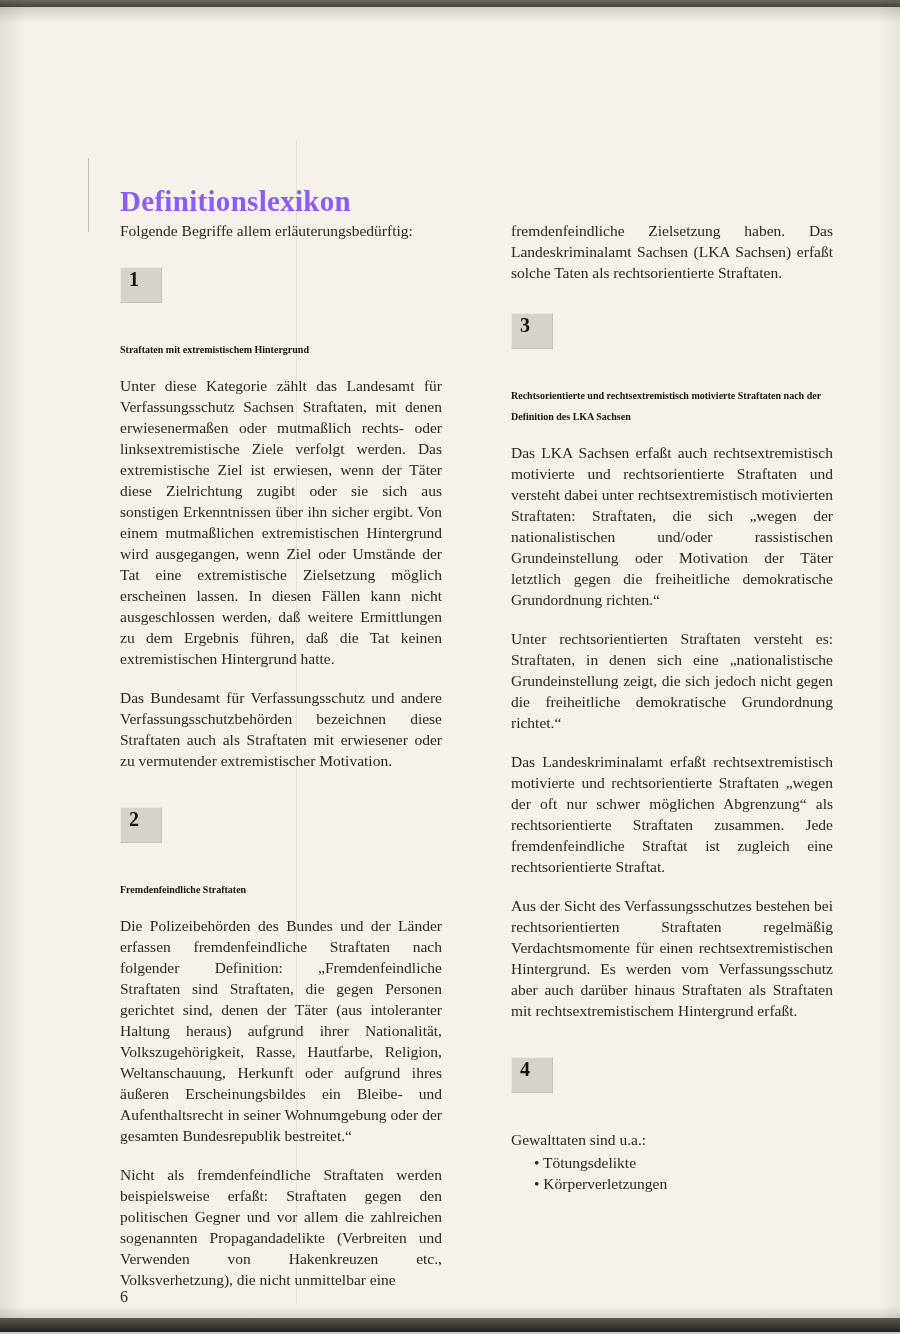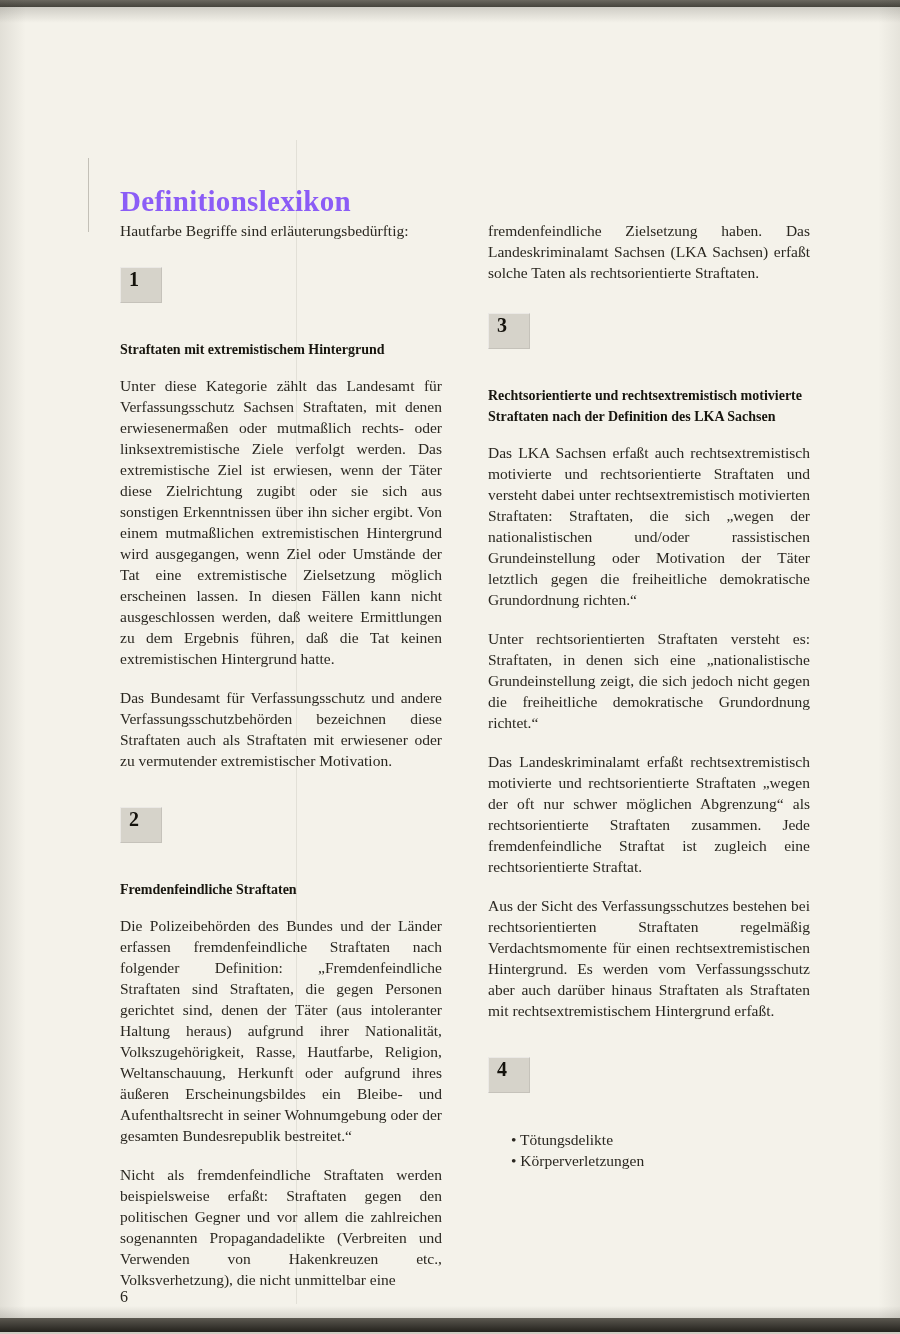--- a/index.html
+++ b/index.html
@@ -67,41 +67,41 @@
   .col {
     position: absolute;
     top: 220px;
     width: 322px;
     font-size: 15.5px;
     line-height: 21px;
     text-align: justify;
     hyphens: auto;
   }
   .col-left  { left: 120px; }
-  .col-right { left: 488px; }
+  .col-right { left: 511px; }
 
   .intro-line {
     margin-bottom: 26px;
     text-align: left;
   }
   .num-box {
     width: 42px;
     height: 36px;
     background: #d6d3ca;
     box-shadow: inset -1px -1px 0 rgba(0,0,0,0.08), inset 1px 1px 0 rgba(255,255,255,0.5);
     font-weight: bold;
     font-size: 20px;
     color: #14120c;
     padding: 2px 0 0 9px;
     box-sizing: border-box;
     margin: 0 0 36px 0;
   }
   .section-heading {
     font-weight: bold;
-    font-size: 14px;
+    font-size: 10px;
     line-height: 21px;
     color: #17150e;
     text-align: left;
     margin: 0 0 15px 0;
   }
   .para {
     margin: 0 0 18px 0;
   }
   .para-gap {
     margin-bottom: 36px;
@@ -135,21 +135,21 @@
   <div class="top-fade"></div>
   <div class="left-shade"></div>
   <div class="right-shade"></div>
   <div class="fold-line"></div>
   <div class="margin-line"></div>
 
   <h1 class="doc-title">Definitionslexikon</h1>
 
   <div class="col col-left">
 
-    <div class="intro-line">Hautfarbe Begriffe sind erläuterungsbedürftig:</div>
+    <div class="intro-line">Folgende Begriffe allem erläuterungsbedürftig:</div>
 
     <div class="num-box">1</div>
 
     <div class="section-heading">Straftaten mit extremistischem Hintergrund</div>
 
     <p class="para">Unter diese Kategorie zählt das Landesamt für Verfassungsschutz Sachsen Straftaten, mit denen erwiesenermaßen oder mutmaßlich rechts- oder linksextremistische Ziele verfolgt werden. Das extremistische Ziel ist erwiesen, wenn der Täter diese Zielrichtung zugibt oder sie sich aus sonstigen Erkenntnissen über ihn sicher ergibt. Von einem mutmaßlichen extremistischen Hintergrund wird ausgegangen, wenn Ziel oder Umstände der Tat eine extremistische Zielsetzung möglich erscheinen lassen. In diesen Fällen kann nicht ausgeschlossen werden, daß weitere Ermittlungen zu dem Ergebnis führen, daß die Tat keinen extremistischen Hintergrund hatte.</p>
     <p class="para para-gap">Das Bundesamt für Verfassungsschutz und andere Verfassungsschutzbehörden bezeichnen diese Straftaten auch als Straftaten mit erwiesener oder zu vermutender extremistischer Motivation.</p>
 
     <div class="num-box box-spacer-top">2</div>
 
@@ -169,20 +169,21 @@
     <div class="section-heading">Rechtsorientierte und rechtsextremistisch motivierte Straftaten nach der Definition des LKA Sachsen</div>
 
     <p class="para">Das LKA Sachsen erfaßt auch rechtsextremistisch motivierte und rechtsorientierte Straftaten und versteht dabei unter rechtsextremistisch motivierten Straftaten: Straftaten, die sich „wegen der nationalistischen und/oder rassistischen Grundeinstellung oder Motivation der Täter letztlich gegen die freiheitliche demokratische Grundordnung richten.“</p>
     <p class="para">Unter rechtsorientierten Straftaten versteht es: Straftaten, in denen sich eine „nationalistische Grundeinstellung zeigt, die sich jedoch nicht gegen die freiheitliche demokratische Grundordnung richtet.“</p>
     <p class="para">Das Landeskriminalamt erfaßt rechtsextremistisch motivierte und rechtsorientierte Straftaten „wegen der oft nur schwer möglichen Abgrenzung“ als rechtsorientierte Straftaten zusammen. Jede fremdenfeindliche Straftat ist zugleich eine rechtsorientierte Straftat.</p>
     <p class="para para-gap">Aus der Sicht des Verfassungsschutzes bestehen bei rechtsorientierten Straftaten regelmäßig Verdachtsmomente für einen rechtsextremistischen Hintergrund. Es werden vom Verfassungsschutz aber auch darüber hinaus Straftaten als Straftaten mit rechtsextremistischem Hintergrund erfaßt.</p>
 
     <div class="num-box box-spacer-top">4</div>
 
 
+    <div class="bullet-intro">Gewalttaten sind u.a.:</div>
     <div class="bullet-line">• Tötungsdelikte</div>
     <div class="bullet-line">• Körperverletzungen</div>
 
   </div>
 
   <div class="page-number">6</div>
 
   <div class="bottom-fade"></div>
   <div class="bottom-edge"></div>
   <div class="bottom-strip"></div>

